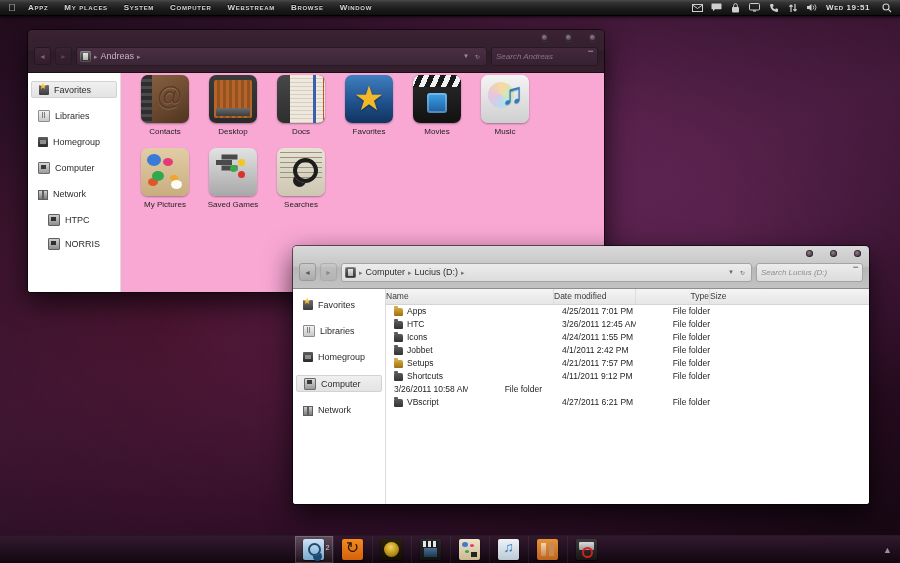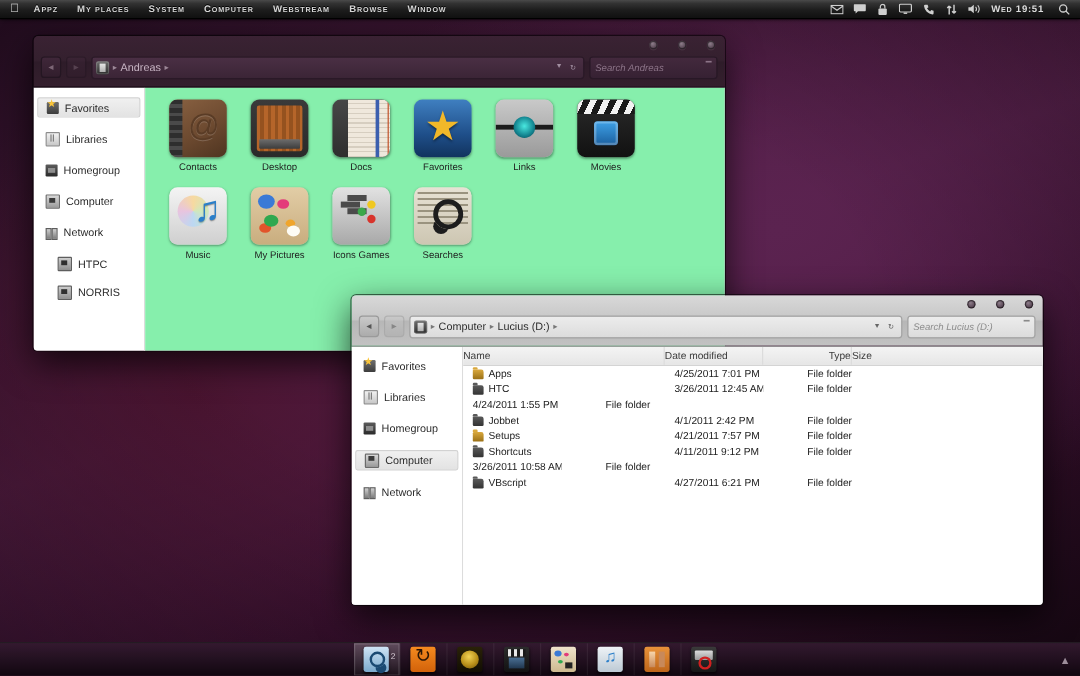--- a/index.html
+++ b/index.html
@@ -169,22 +169,22 @@
   .sico-net{background:transparent;}
   .sico-net::before{content:"";position:absolute;left:0;top:1px;width:3px;height:8px;background:linear-gradient(180deg,#cfcfcf,#7a7a7a);border:1px solid #5d5d5d;}
   .sico-net::after{content:"";position:absolute;left:5px;top:1px;width:3px;height:8px;background:linear-gradient(180deg,#cfcfcf,#7a7a7a);border:1px solid #5d5d5d;}
   .sico-pc{background:linear-gradient(180deg,#cdcdcd,#8f8f8f);border:1px solid #5e5e5e;}
   .sico-pc::after{content:"";position:absolute;left:1.5px;top:1.5px;width:5px;height:4px;background:#2f2f2f;}
 
   
   #win1{left:28px;top:30px;width:576px;height:262px;}
   #win1 .win-body{height:220px;}
   .grid{
-    flex:1;padding:10px 0 0 10px;display:flex;flex-wrap:wrap;align-content:flex-start;
-    background:#86efac;
+    flex:1;padding:2px 0 0 10px;display:flex;flex-wrap:wrap;align-content:flex-start;
+    background:#f9a8d4;
   }
   .gcell{width:66px;margin:0 1px 12px 1px;text-align:center;}
   .gico{
     width:48px;height:48px;margin:0 auto 4px auto;border-radius:7px;
     box-shadow:0 1px 2px rgba(0,0,0,.35);position:relative;overflow:hidden;
   }
   .glabel{font-size:8px;color:#1e1e1e;line-height:9px;}
   
   .ic-contacts{background:linear-gradient(150deg,#8a6242 0%,#6d4a30 55%,#4e3420 100%);}
   .ic-contacts::before{content:"";position:absolute;left:0;top:0;width:11px;height:100%;
@@ -453,38 +453,34 @@
         </div>
         <div class="gcell">
           <div class="gico ic-docs"></div>
           <div class="glabel">Docs</div>
         </div>
         <div class="gcell">
           <div class="gico ic-favorites"></div>
           <div class="glabel">Favorites</div>
         </div>
         <div class="gcell">
-          <div class="gico ic-links"></div>
-          <div class="glabel">Links</div>
-        </div>
-        <div class="gcell">
           <div class="gico ic-movies"></div>
           <div class="glabel">Movies</div>
         </div>
         <div class="gcell">
           <div class="gico ic-music"></div>
           <div class="glabel">Music</div>
         </div>
         <div class="gcell">
           <div class="gico ic-pictures"></div>
           <div class="glabel">My Pictures</div>
         </div>
         <div class="gcell">
           <div class="gico ic-games"></div>
-          <div class="glabel">Icons Games</div>
+          <div class="glabel">Saved Games</div>
         </div>
         <div class="gcell">
           <div class="gico ic-searches"></div>
           <div class="glabel">Searches</div>
         </div>
       </div>
   </div>
 </div>
 
 <div class="win" id="win2">
@@ -558,20 +554,24 @@
           <div class="lrow">
             <div class="c-name">
               <span class="fico"></span>
               <span>HTC</span>
             </div>
             <div class="c-date">3/26/2011 12:45 AM</div>
             <div class="c-type">File folder</div>
             <div class="c-size"></div>
           </div>
           <div class="lrow">
+            <div class="c-name">
+              <span class="fico"></span>
+              <span>Icons</span>
+            </div>
             <div class="c-date">4/24/2011 1:55 PM</div>
             <div class="c-type">File folder</div>
             <div class="c-size"></div>
           </div>
           <div class="lrow">
             <div class="c-name">
               <span class="fico"></span>
               <span>Jobbet</span>
             </div>
             <div class="c-date">4/1/2011 2:42 PM</div>

